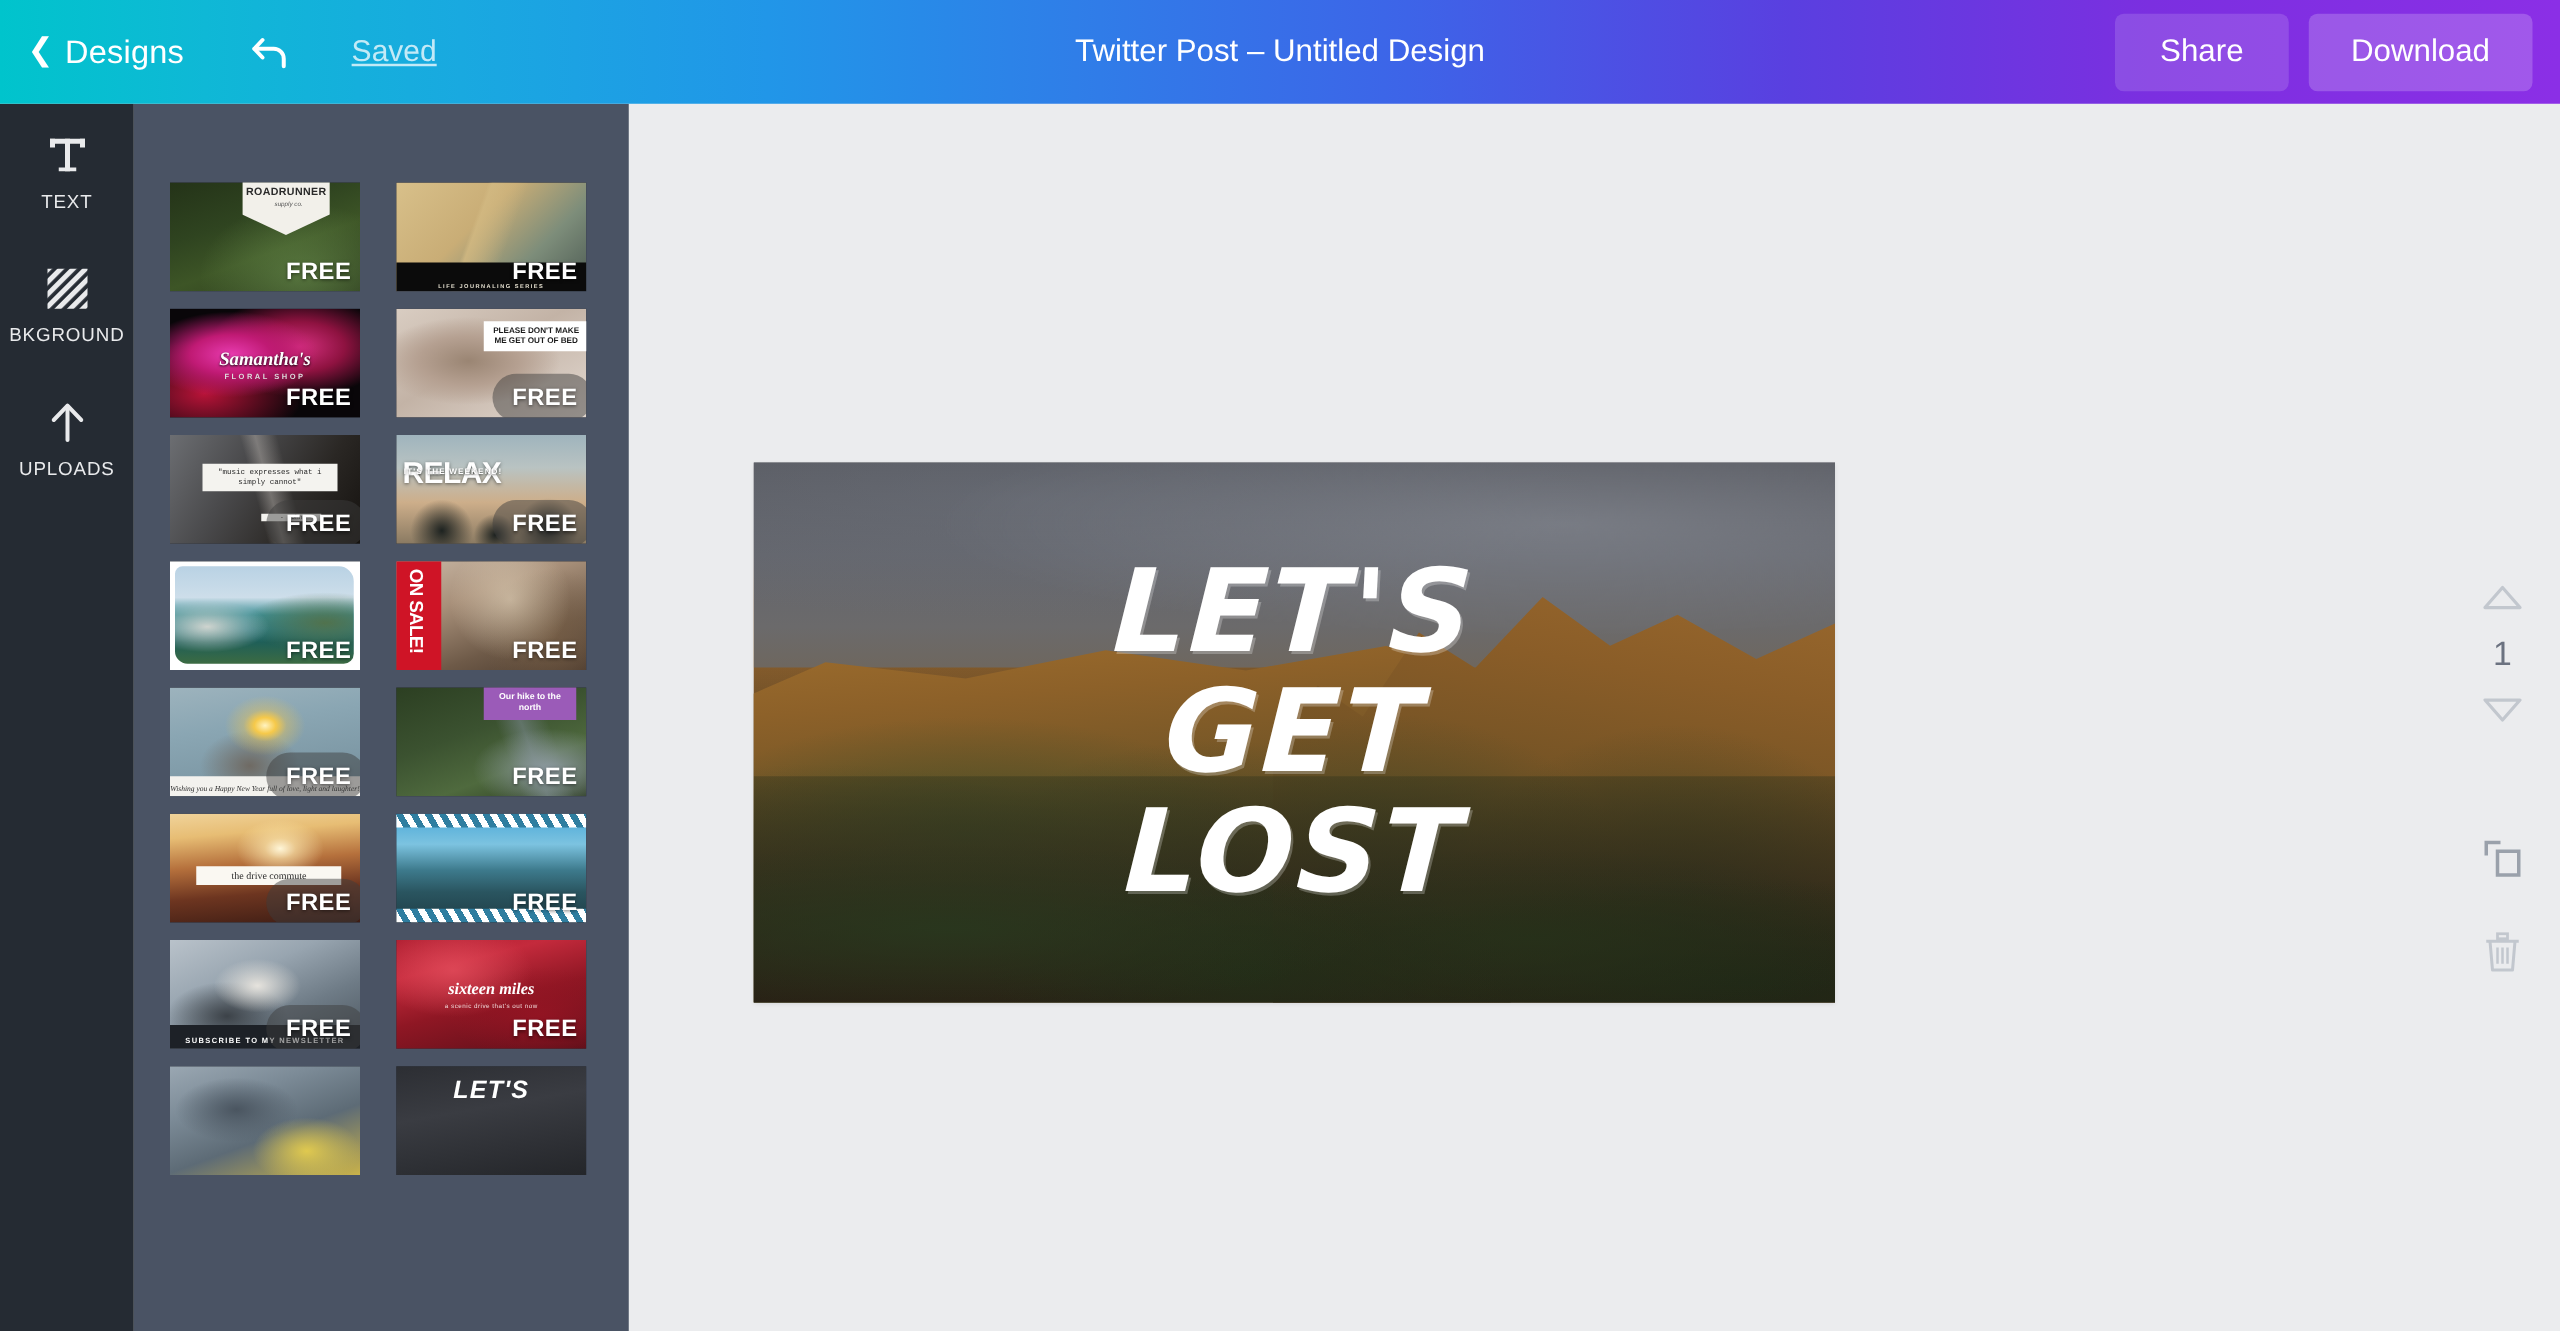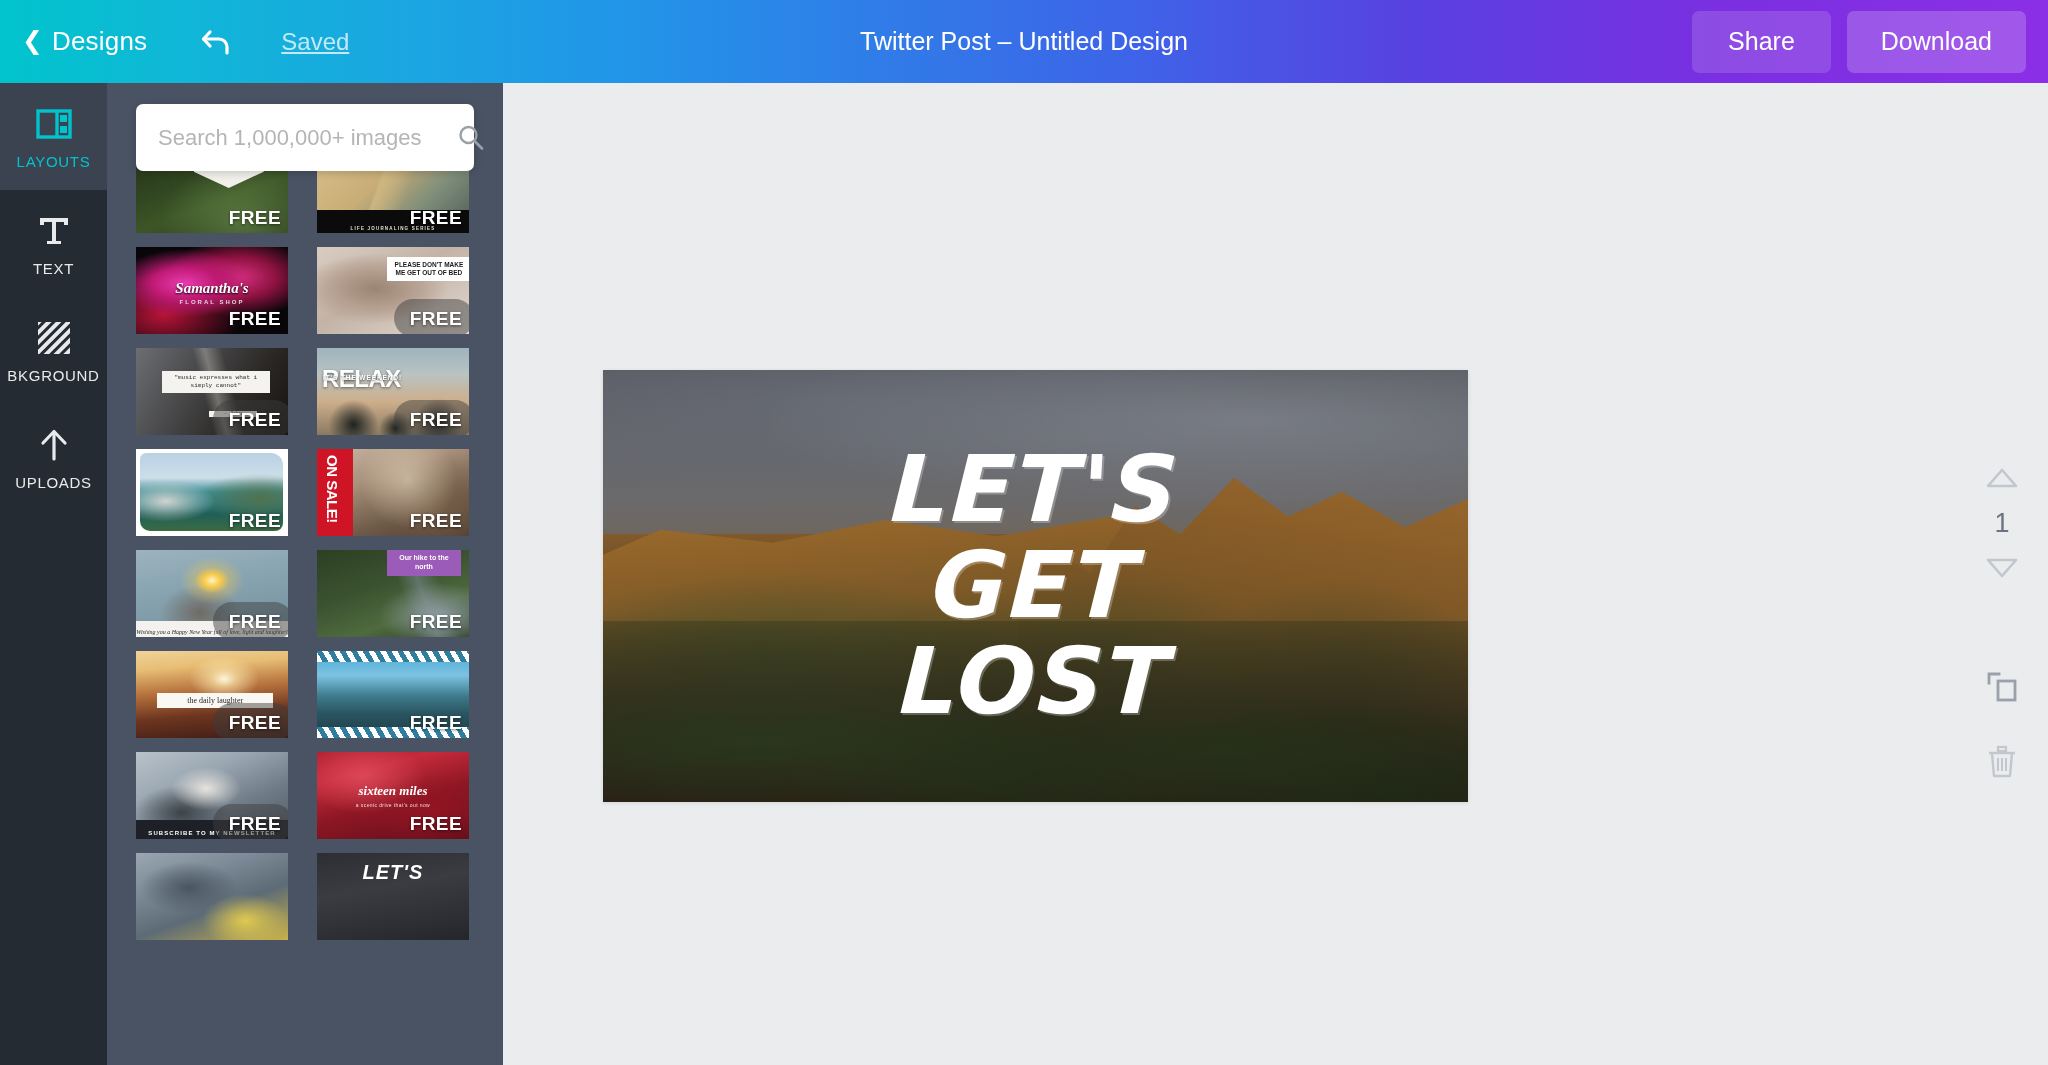--- a/index.html
+++ b/index.html
@@ -213,31 +213,20 @@
 
   <div id="header-actions">
     <button class="hdr-btn" id="share-btn">Share</button>
     <button class="hdr-btn" id="download-btn">Download</button>
   </div>
 </div>
 
 <div id="rail">
 
 
-  <div class="rail-item active">
-    <span class="rail-ico">
-      <svg width="36" height="32" viewBox="0 0 36 32">
-        <rect x="2" y="3" width="32" height="26" fill="none" stroke="currentColor" stroke-width="3.4"></rect>
-        <line x1="21" y1="3" x2="21" y2="29" stroke="currentColor" stroke-width="3.4"></line>
-        <rect x="24" y="7" width="7" height="7" fill="currentColor"></rect>
-        <rect x="24" y="18" width="7" height="7" fill="currentColor"></rect>
-      </svg>
-    </span>
-    <span class="rail-lbl">LAYOUTS</span>
-  </div>
 
   <div class="rail-item">
     <span class="rail-ico">
       <svg width="36" height="36" viewBox="0 0 36 36">
         <rect x="4" y="5" width="28" height="4" fill="currentColor"></rect>
         <rect x="4" y="5" width="4" height="7" fill="currentColor"></rect>
         <rect x="28" y="5" width="4" height="7" fill="currentColor"></rect>
         <rect x="16" y="5" width="4" height="26" fill="currentColor"></rect>
         <rect x="11" y="28" width="14" height="3" fill="currentColor"></rect>
       </svg>
@@ -265,29 +254,20 @@
         <line x1="18" y1="32" x2="18" y2="5" stroke="currentColor" stroke-width="3.2" stroke-linecap="round"></line>
         <path d="M7 16 L18 4.5 L29 16" fill="none" stroke="currentColor" stroke-width="3.2" stroke-linecap="round" stroke-linejoin="round"></path>
       </svg>
     </span>
     <span class="rail-lbl">UPLOADS</span>
   </div>
 </div>
 
 <div id="panel">
 
-  <div id="search-wrap">
-    <input id="search-input" type="text" placeholder="Search 1,000,000+ images" style="">
-    <button id="search-ico-btn">
-      <svg width="30" height="30" viewBox="0 0 30 30">
-        <circle cx="12.5" cy="12" r="8" fill="none" stroke="#9aa0a6" stroke-width="2.4"></circle>
-        <line x1="18.5" y1="18" x2="26" y2="25.5" stroke="#9aa0a6" stroke-width="2.6" stroke-linecap="round"></line>
-      </svg>
-    </button>
-  </div>
 
   <div id="thumb-grid">
 
     <div class="thumb">
       <div class="art" style="background:linear-gradient(160deg,#243318 0%,#2f4420 35%,#3d5526 60%,#2a3a1c 100%);"></div>
       <div class="art" style="background:radial-gradient(ellipse at 70% 85%,rgba(120,160,90,.5),transparent 55%);"></div>
       <div class="tcap" style="left:38%;top:-6px;width:70px;height:48px;background:#f2f0ea;clip-path:polygon(0 0,100% 0,100% 66%,50% 100%,0 66%);"></div>
       <div class="tcap" style="left:40%;top:2px;width:64px;color:#2b2b2b;font-size:8.5px;letter-spacing:.3px;text-align:center;">ROADRUNNER</div>
       <div class="tcap" style="left:44%;top:15px;width:56px;color:#555;font-size:5px;font-style:italic;text-align:center;font-weight:400;">supply co.</div>
       <span class="free-badge">FREE</span>
@@ -358,21 +338,21 @@
     <div class="thumb">
       <div class="art" style="background:linear-gradient(160deg,#2c3f22 0%,#3b5230 40%,#4f6a3e 70%,#2a3a20 100%);"></div>
       <div class="art" style="background:radial-gradient(ellipse at 80% 75%,#8d9aa0 0%,transparent 35%),linear-gradient(70deg,transparent 55%,rgba(120,135,140,.6) 66%,transparent 78%);"></div>
       <div class="tcap" style="left:46%;top:-2px;width:74px;background:#9b5bb8;color:#fff;font-size:7px;line-height:1.3;text-align:center;padding:5px 3px;">Our hike to the north</div>
       <span class="free-badge">FREE</span>
     </div>
 
     <div class="thumb">
       <div class="art" style="background:linear-gradient(175deg,#f0d39a 0%,#e7bd74 20%,#b5703c 45%,#6d3520 70%,#3c1c14 100%);"></div>
       <div class="art" style="background:radial-gradient(ellipse at 58% 32%,#fff6d8 0%,rgba(255,236,180,.6) 10%,transparent 28%);"></div>
-      <div class="tcap" style="left:14%;top:48%;width:116px;background:#faf8f2;color:#2a2a2a;font-size:8px;text-align:center;padding:3px 0;font-family:'Liberation Serif',serif;font-weight:400;">the daily laughter</div>
+      <div class="tcap" style="left:14%;top:48%;width:116px;background:#faf8f2;color:#2a2a2a;font-size:8px;text-align:center;padding:3px 0;font-family:'Liberation Serif',serif;font-weight:400;">the drive commute</div>
       <span class="free-badge pill">FREE</span>
     </div>
 
     <div class="thumb">
       <div class="art" style="background:linear-gradient(180deg,#4aa8d8 0%,#7cc3e0 28%,#3d7a8c 52%,#2a5560 72%,#1e3d46 100%);"></div>
       <div class="art" style="height:11px;background:repeating-linear-gradient(60deg,#fff 0 5px,#2f7ea0 5px 10px);"></div>
       <div class="art" style="top:auto;bottom:0;height:11px;background:repeating-linear-gradient(60deg,#fff 0 5px,#2f7ea0 5px 10px);"></div>
       <span class="free-badge">FREE</span>
     </div>
 

